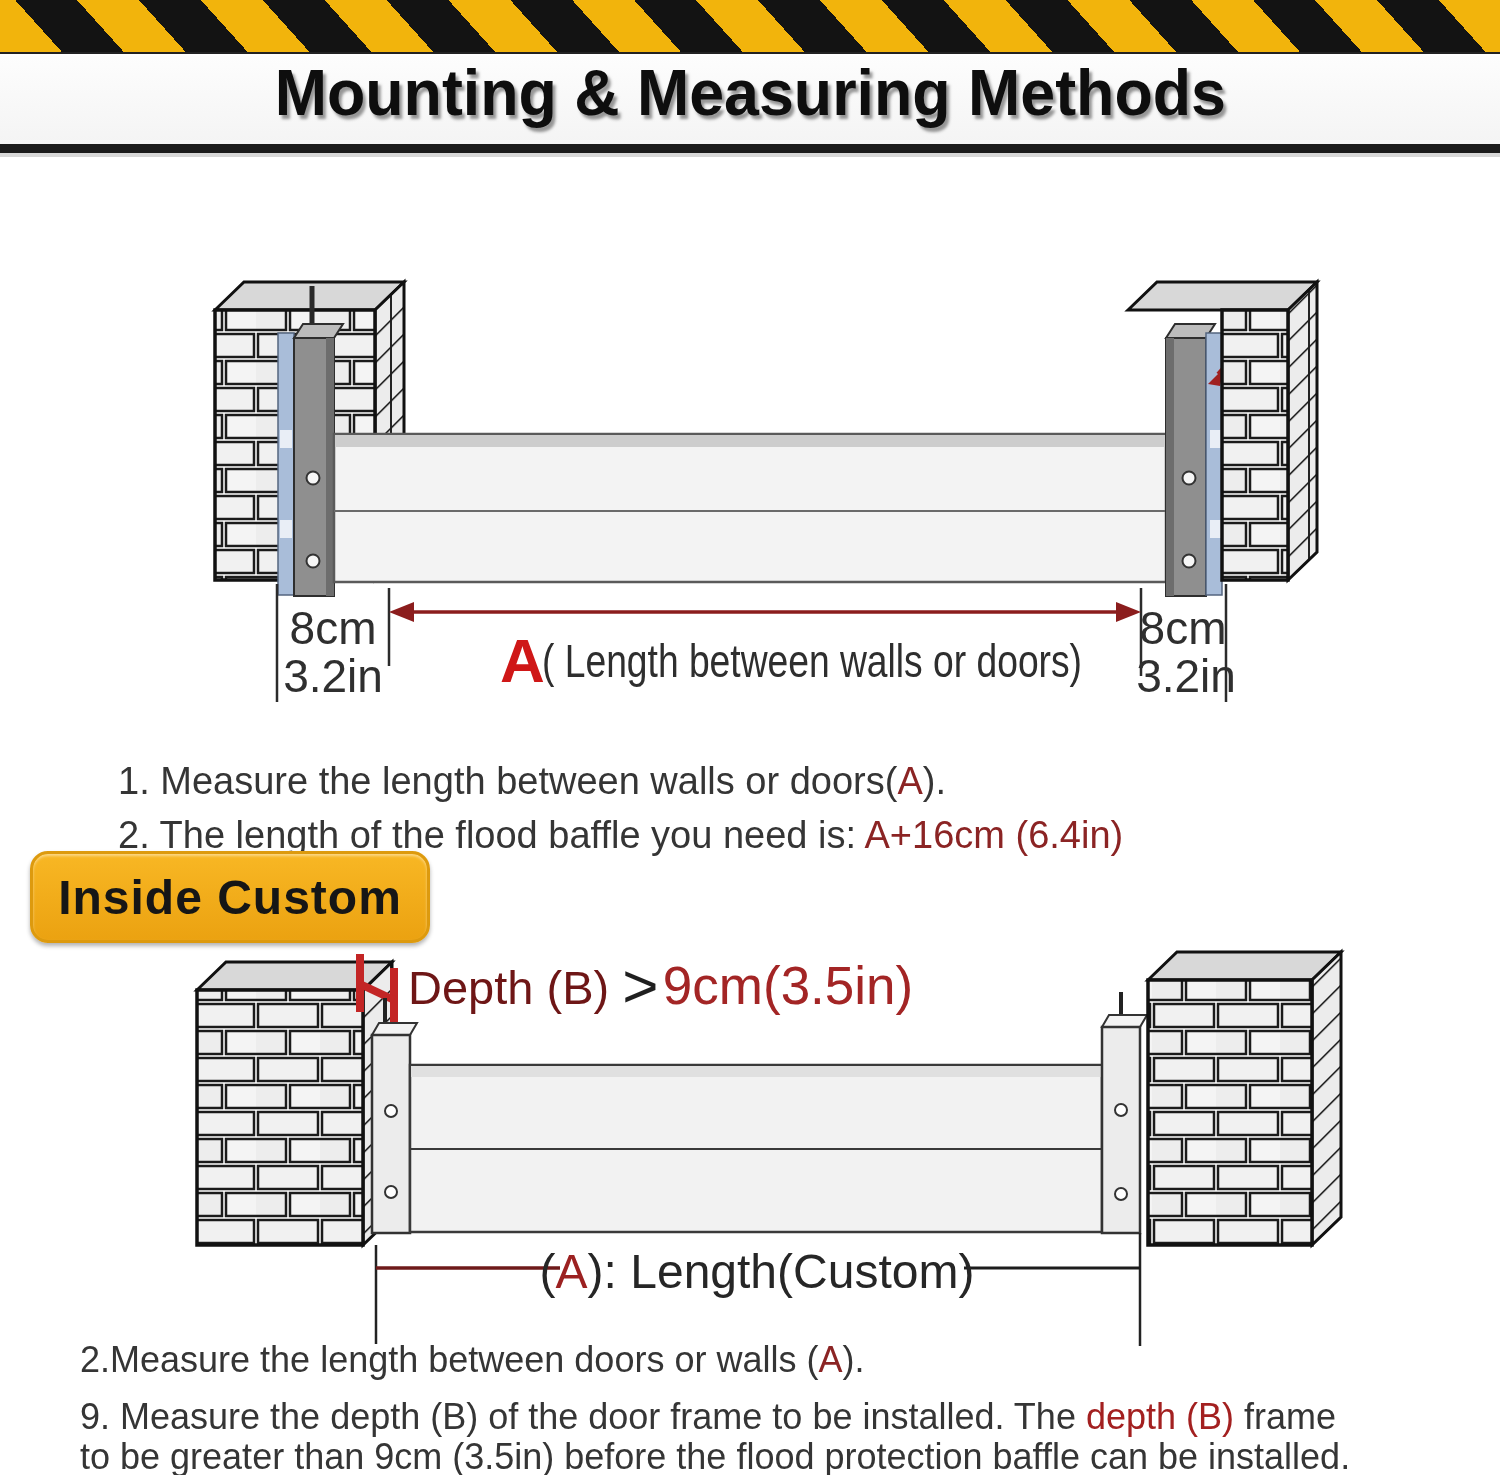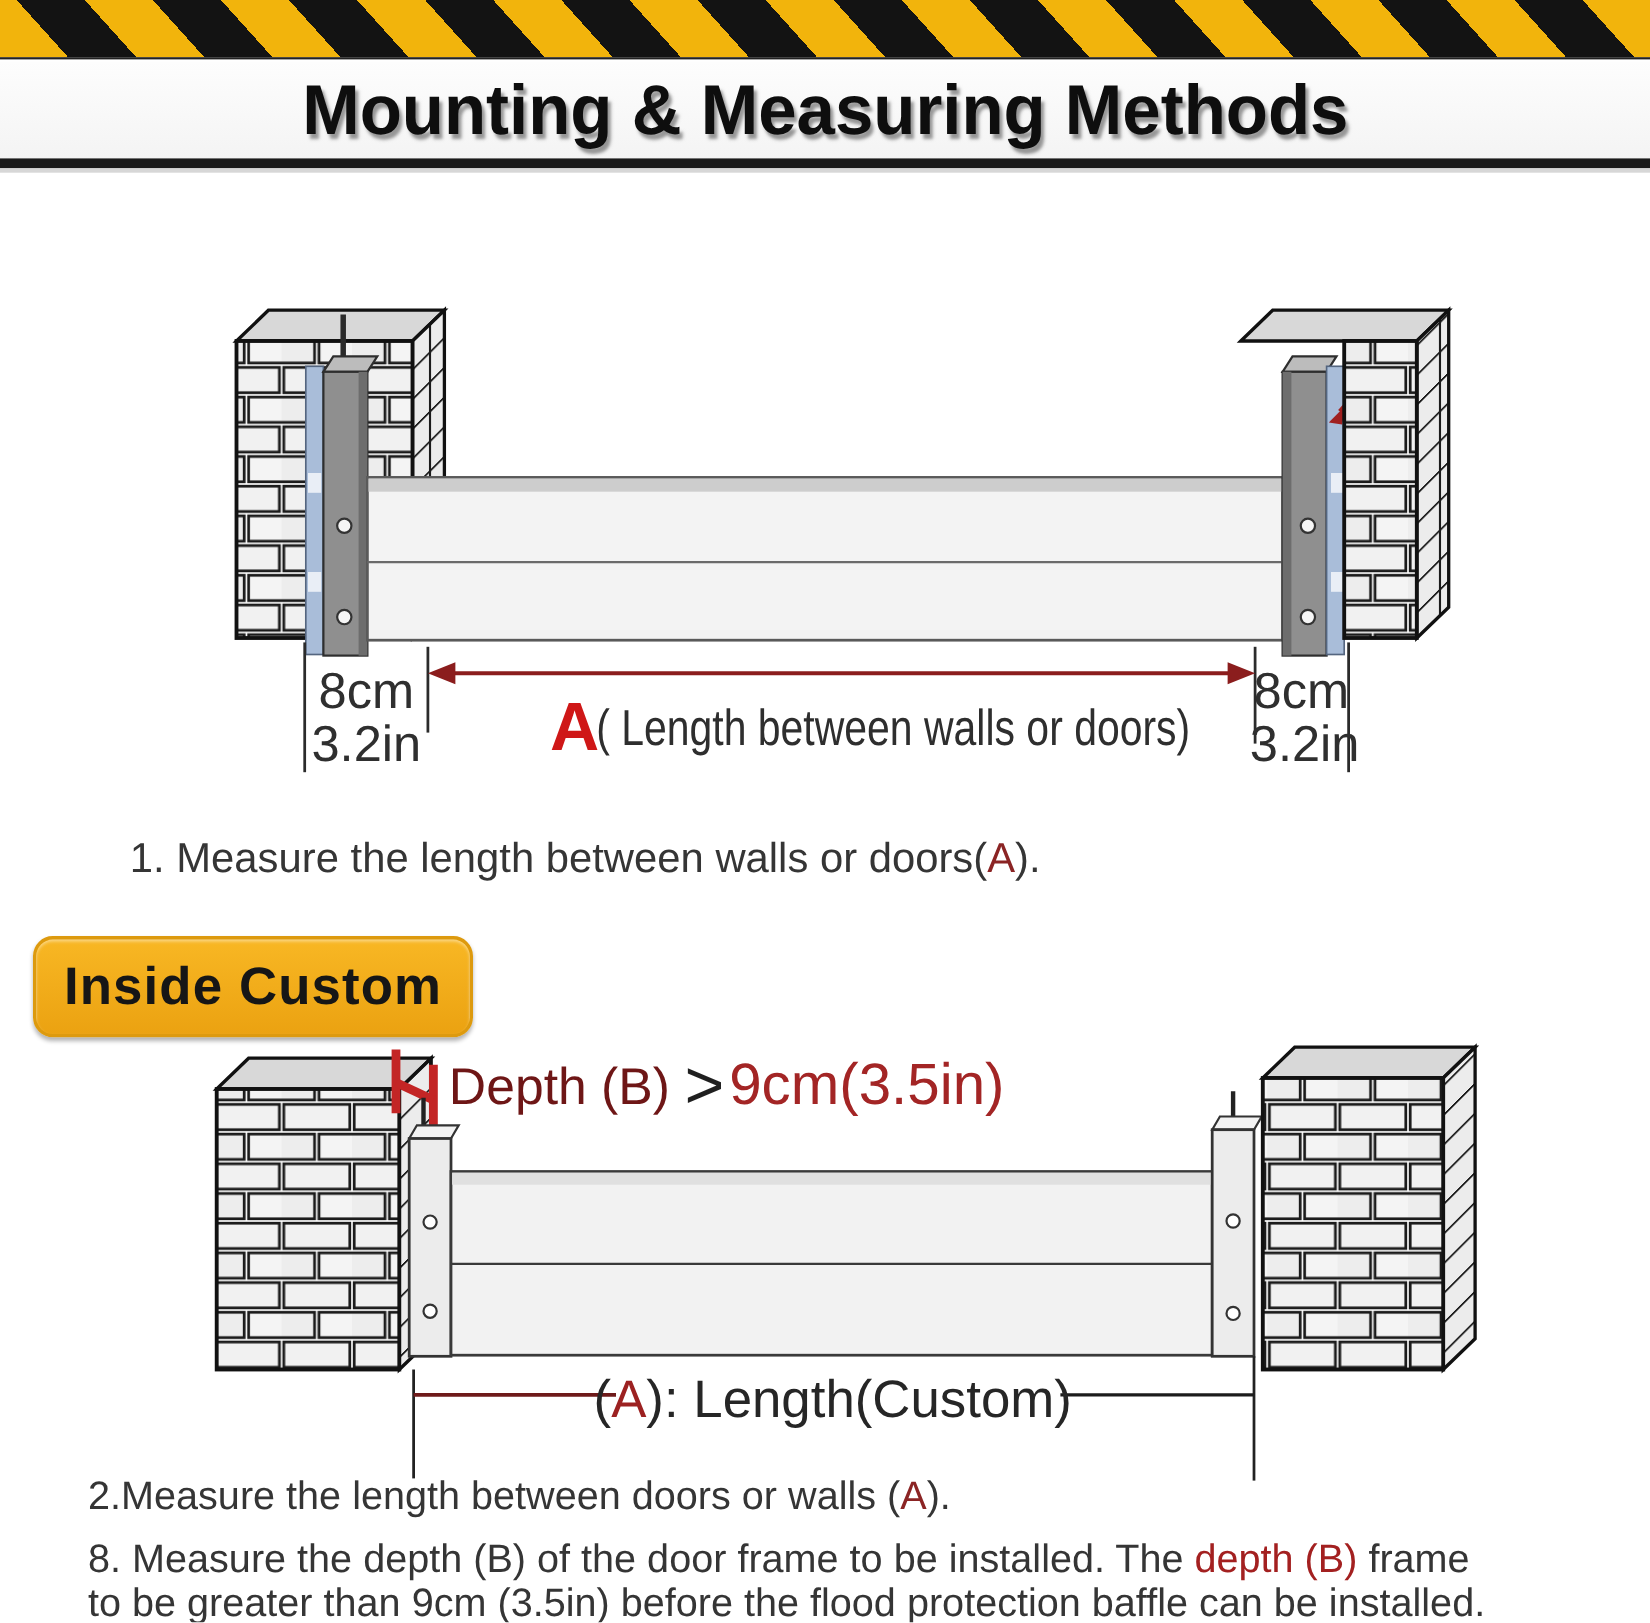--- a/index.html
+++ b/index.html
@@ -11,21 +11,21 @@
   }
   
   .hazard {
     position:absolute; top:0; left:0; width:1500px; height:54px;
     background:repeating-linear-gradient(48deg,#f2b40c 0 46px,#131313 46px 92px);
     border-bottom:2px solid #222;
   }
   .title-band {
     position:absolute; top:56px; left:0; width:1500px; height:88px;
     background:linear-gradient(#fdfdfd,#f4f4f4);
-    display:flex; align-items:center; justify-content:center;
+    display:flex; justify-content:center;
   }
   .page-title {
     font-size:64px; font-weight:bold; color:#0e0e0e; letter-spacing:0px;
     text-shadow:3px 4px 3px rgba(70,70,70,.55);
     transform:scaleX(.98);
     white-space:nowrap;
   }
   .title-rule  { position:absolute; top:144px; left:0; width:1500px; height:9px; background:#1b1b1b; }
   .title-rule2 { position:absolute; top:153px; left:0; width:1500px; height:4px; background:#d7d7d7; }
 
@@ -149,20 +149,21 @@
     <text x="333" y="366" font-size="46" fill="#2f2f2f" text-anchor="middle">8cm</text>
     <text x="333" y="414" font-size="46" fill="#2f2f2f" text-anchor="middle">3.2in</text>
     <text x="1183" y="366" font-size="46" fill="#2f2f2f" text-anchor="middle">8cm</text>
     <text x="1186" y="414" font-size="46" fill="#2f2f2f" text-anchor="middle">3.2in</text>
     <text x="500" y="404" font-size="62" font-weight="bold" fill="#cf1717">A</text>
     <text x="542" y="399" font-size="46" fill="#2e2e2e" textLength="540" lengthAdjust="spacingAndGlyphs">( Length between walls or doors)</text>
   </svg>
 
   <div class="instr" id="instr-outside">
     <div class="nowrap"><span>1. Measure the length between walls or doors(</span><span class="red-dark">A</span><span>).</span></div>
+    <div class="nowrap"><span>2. The length of the flood baffle you need is: </span><span class="red-dark">A+16cm (6.4in)</span><span></span></div>
   </div>
 
   <div class="badge" id="badge-inside">
     <span>Inside Custom</span>
   </div>
 
   <svg id="svg-inside" class="diagram" viewBox="0 0 1500 402">
 
     <g>
       <path d="M197,42 L226,14 L392,14 L363,42 Z" fill="#d8d8d8" stroke="#111" stroke-width="3"></path>
@@ -216,17 +217,17 @@
       <line x1="376" y1="320" x2="560" y2="320" stroke="#6e1a1a" stroke-width="3.5"></line>
       <line x1="964" y1="320" x2="1140" y2="320" stroke="#1c1c1c" stroke-width="3"></line>
     </g>
     <text x="757" y="340" font-size="48" text-anchor="middle" fill="#262626">
       <tspan>(</tspan><tspan fill="#9c2121">A</tspan><tspan>): Length(Custom)</tspan>
     </text>
   </svg>
 
   <div class="instr" id="instr-inside">
     <div class="nowrap line1"><span>2.Measure the length between doors or walls (</span><span class="red-dark">A</span><span>).</span></div>
-    <div class="nowrap"><span>8. Measure the depth (B) of the door frame to be installed. The </span><span class="red-bright">depth (B)</span><span> frame</span></div>
+    <div class="nowrap"><span>9. Measure the depth (B) of the door frame to be installed. The </span><span class="red-bright">depth (B)</span><span> frame</span></div>
     <div class="nowrap"><span>to be greater than 9cm (3.5in) before the flood protection baffle can be installed.</span></div>
   </div>
 
 </div>
 
 </body></html>

